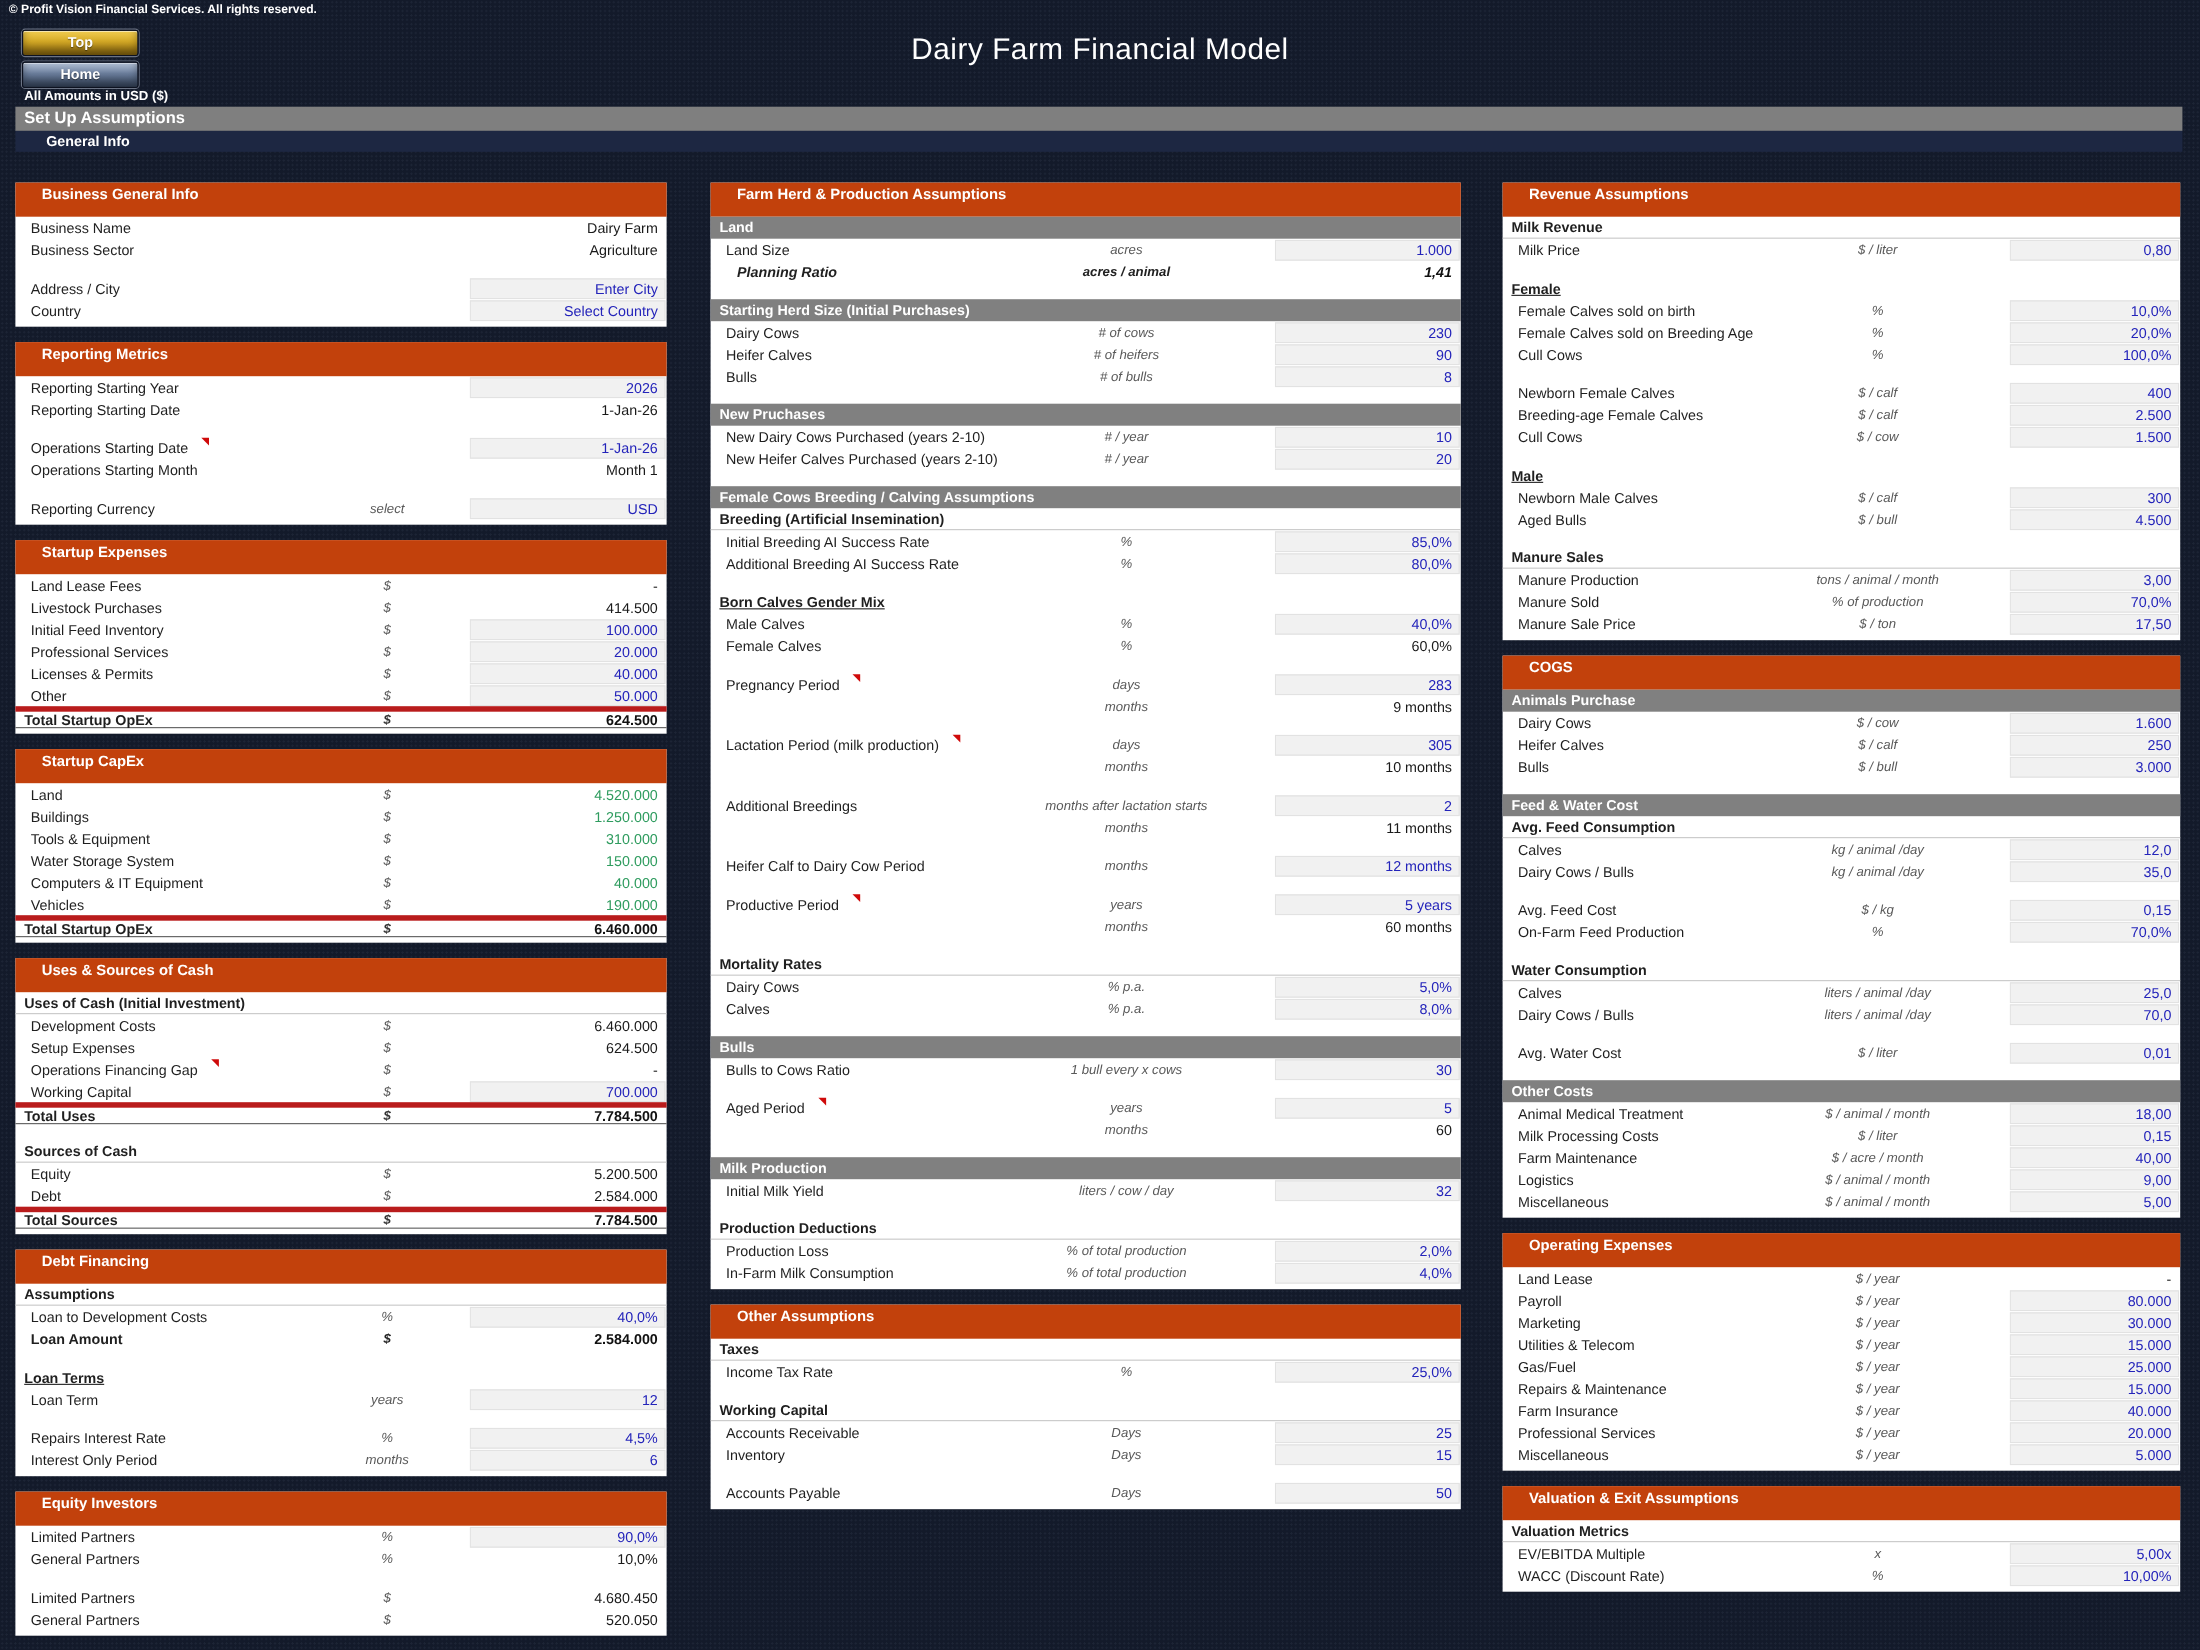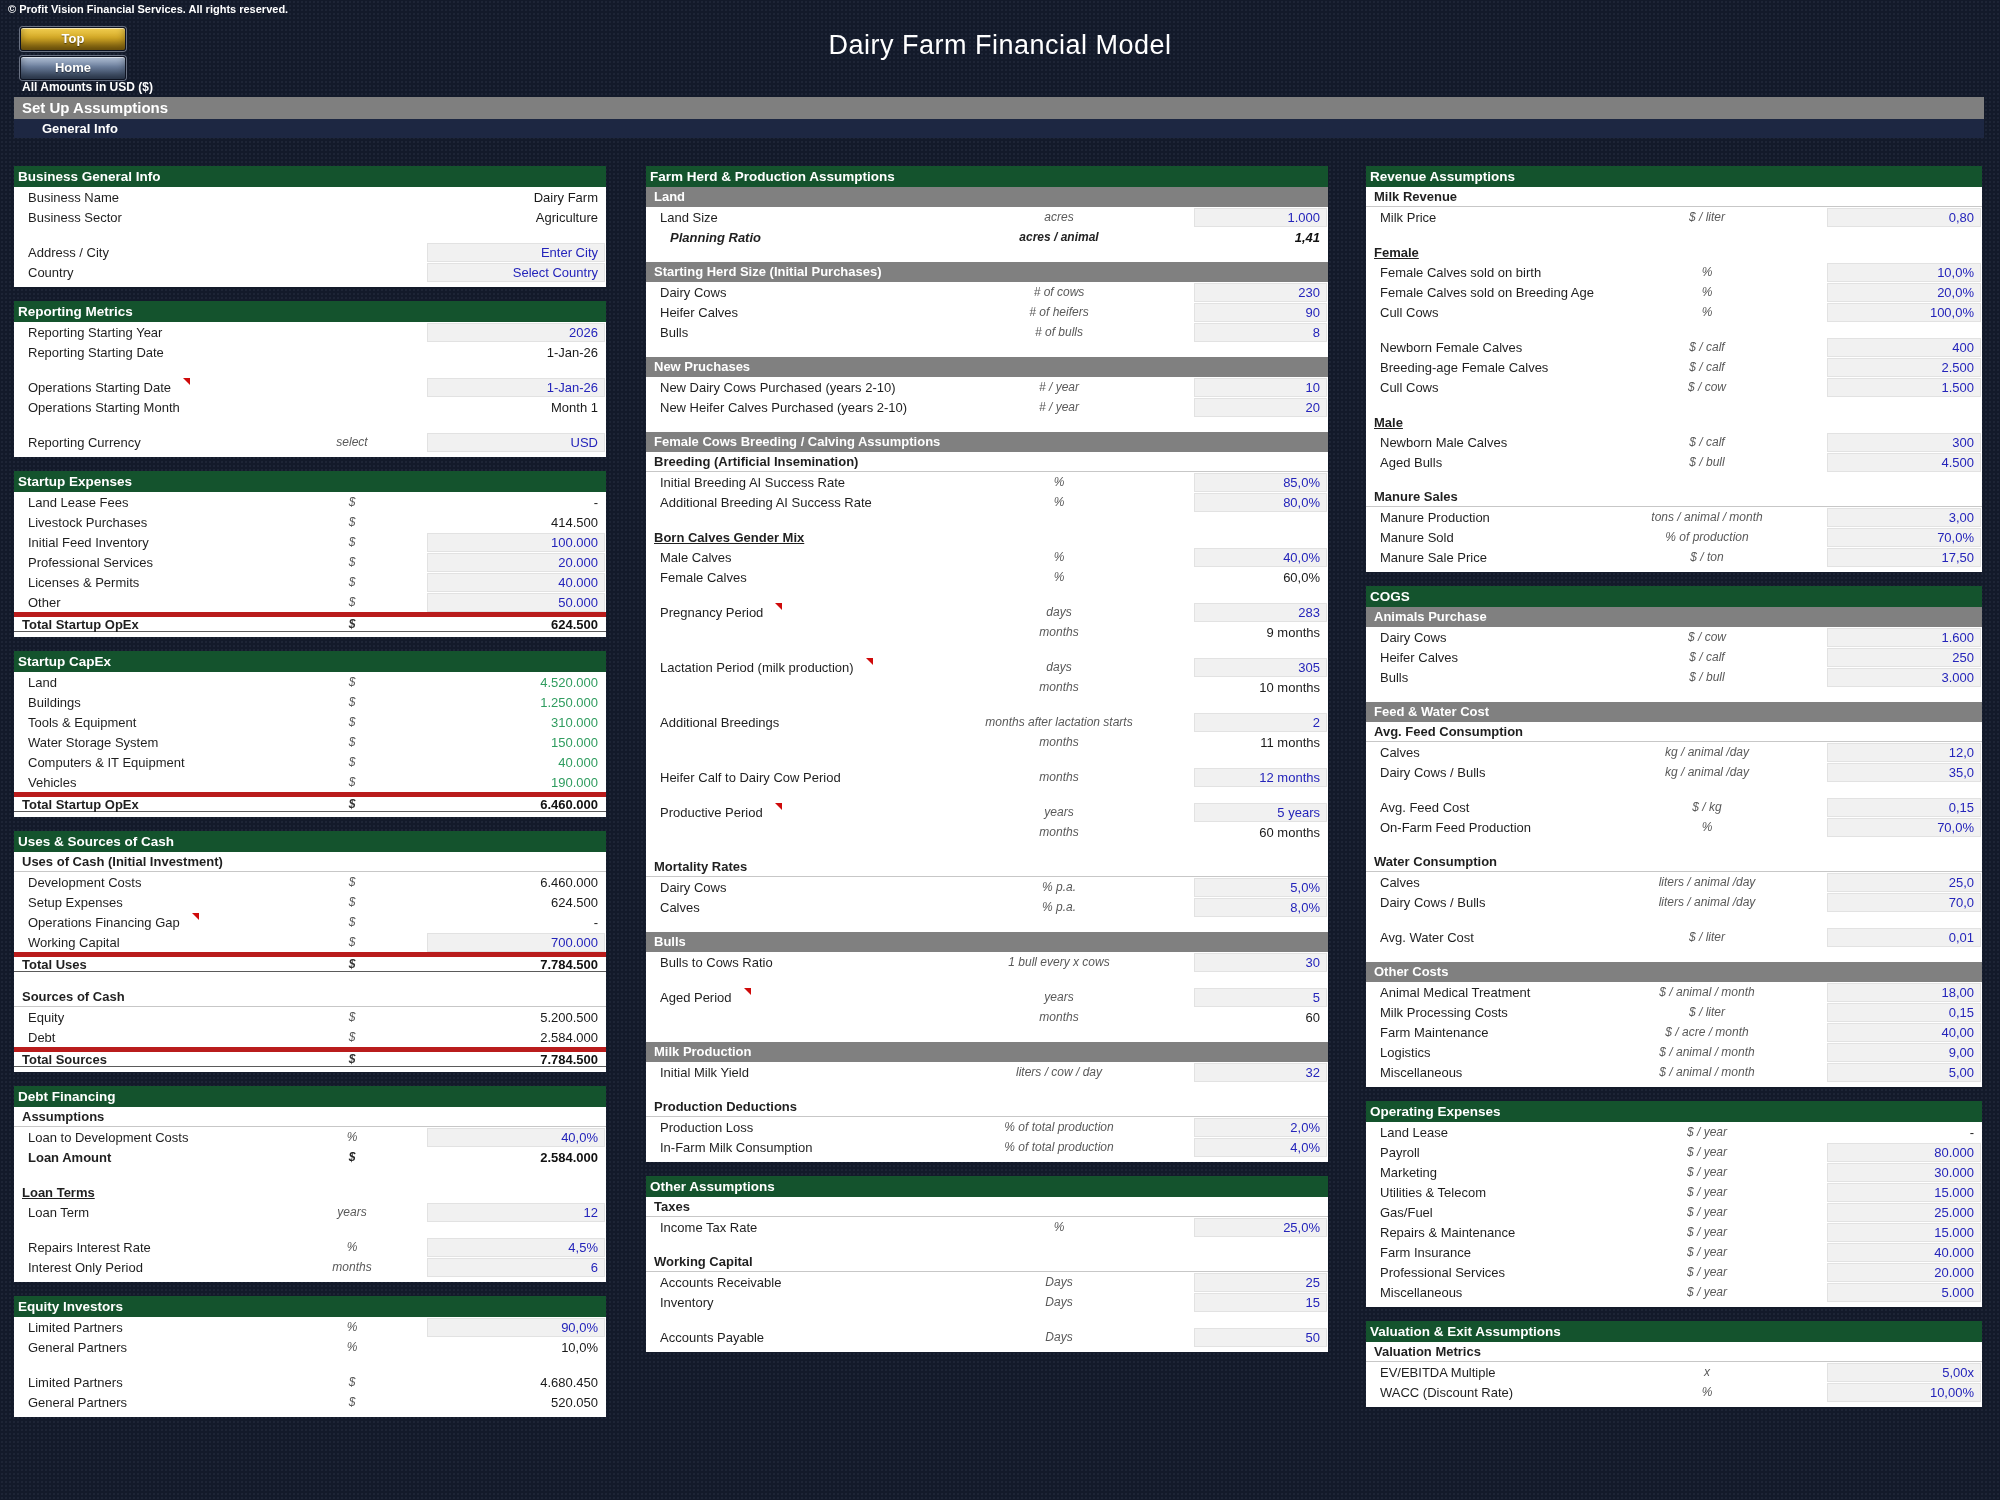--- a/index.html
+++ b/index.html
@@ -25,34 +25,34 @@
   .page-title { position:absolute; top:30px; left:0; right:0; text-align:center; color:#ffffff; font-size:27px; letter-spacing:0.5px; }
   .amounts-note { position:absolute; top:80px; left:22px; color:#ffffff; font-size:12px; font-weight:bold; }
   .bar1 { position:absolute; top:97px; left:14px; width:1970px; height:22px; background:#7f7f7f; color:#fff; font-weight:bold; font-size:15px; line-height:22px; padding-left:8px; }
   .bar2 { position:absolute; top:119px; left:14px; width:1970px; height:19px; background:#1d2742; color:#fff; font-weight:bold; font-size:13px; line-height:19px; padding-left:28px; }
   .columns { position:absolute; top:166px; left:14px; display:flex; }
   .col { display:flex; flex-direction:column; }
   .c1 { width:592px; margin-right:40px; }
   .c2 { width:682px; margin-right:38px; }
   .c3 { width:616px; }
   .card { background:#ffffff; margin-bottom:14px; padding-bottom:5px; }
-  .ghead { height:21px; line-height:21px; background:#14532d; color:#ffffff; font-weight:bold; font-size:13.5px; padding-left:4px; }
+  .ghead { height:31px; line-height:21px; background:#c2410c; color:#ffffff; font-weight:bold; font-size:13.5px; padding-left:24px; }
   .grayhead { height:20px; line-height:20px; background:#808080; color:#ffffff; font-weight:bold; font-size:13px; padding-left:8px; }
   .row { display:flex; align-items:center; height:20px; font-size:13px; color:#1f1f1f; position:relative; }
   .blank { height:15px; }
   .lbl { flex:1; min-width:0; padding-left:14px; white-space:nowrap; }
   .row.sub { border-bottom:1px solid #c7c7c7; }
   .row.sub .lbl { font-weight:bold; padding-left:8px; }
   .lbl.u { font-weight:bold; text-decoration:underline; padding-left:8px; }
   .lbl.b { font-weight:bold; }
   .lbl.bi { font-weight:bold; font-style:italic; padding-left:24px; }
   .unit { text-align:center; font-style:italic; color:#595959; font-size:12px; white-space:nowrap; }
   .unit.bi { font-weight:bold; color:#222222; }
   .c1 .unit { width:150px; } .c1 .val { width:178px; }
-  .c2 .unit { width:270px; } .c2 .val { width:133px; }
+  .c2 .unit { width:270px; } .c2 .val { width:168px; }
   .c3 .unit { width:240px; } .c3 .val { width:154px; }
   .val { text-align:right; padding-right:7px; white-space:nowrap; height:19px; line-height:19px; margin-right:1px; }
   .val.in { background:#f1f1f1; box-shadow: inset 0 0 0 1px #e2e2e2; color:#2424ba; }
   .val.bk { color:#1a1a1a; }
   .val.bd { color:#111111; font-weight:bold; }
   .val.gr { color:#2f9c5f; }
   .val.bi { color:#111111; font-weight:bold; font-style:italic; }
   .row.total { border-top:5px solid #b91c1c; border-bottom:1px solid #5a5a5a; font-weight:bold; }
   .row.total .lbl { padding-left:8px; }
   .row.total .unit { font-weight:bold; color:#333; }

